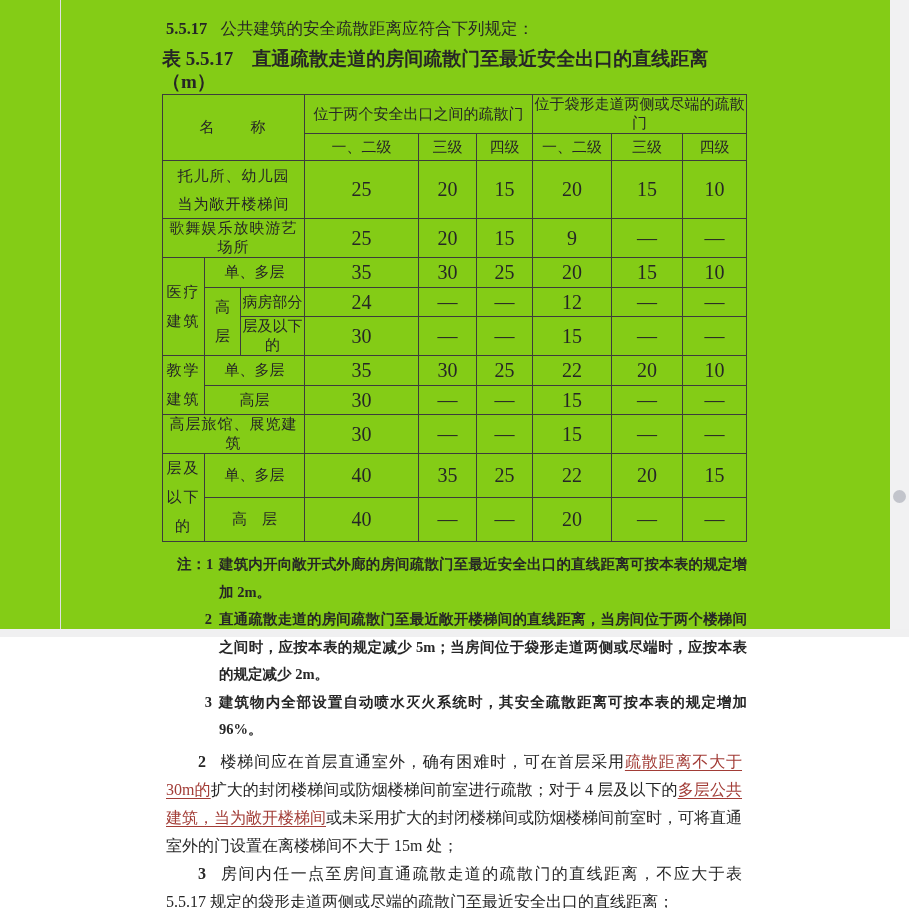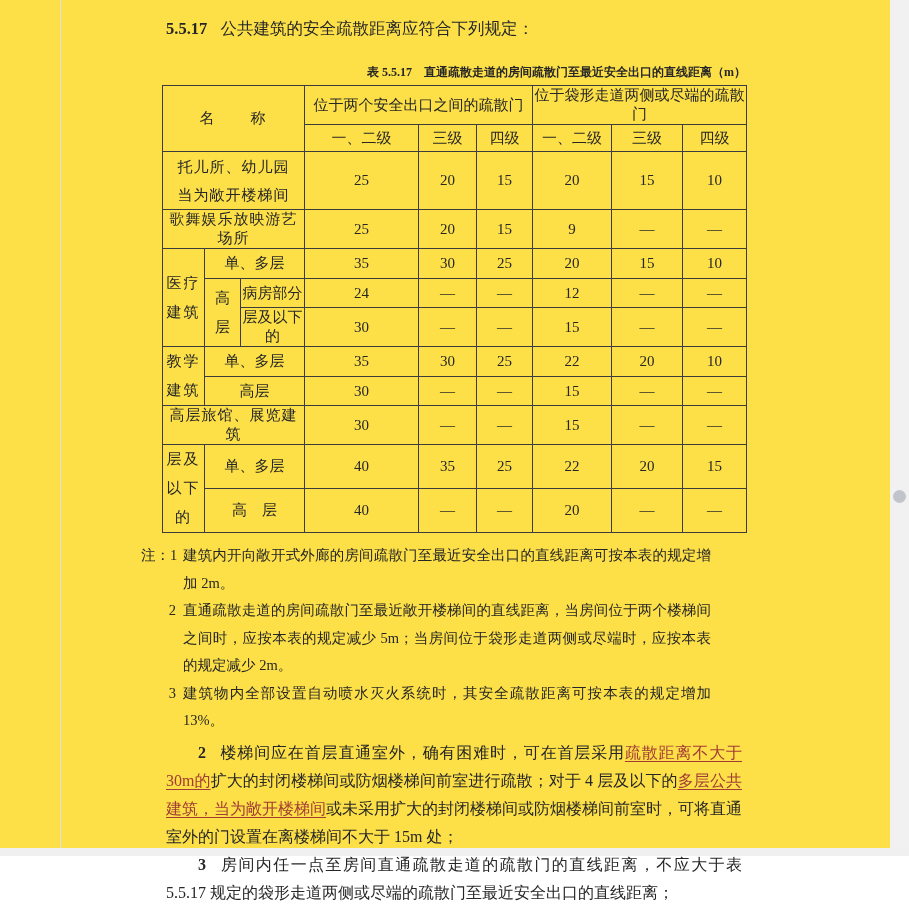--- a/index.html
+++ b/index.html
@@ -1,46 +1,46 @@
 <!DOCTYPE html>
 <html><head>
 <meta charset="utf-8">
 <style>
   * { margin:0; padding:0; box-sizing:border-box; }
   html,body { width:909px; height:908px; background:#ffffff; overflow:hidden; }
   body { font-family:"Liberation Serif","DejaVu Serif",serif; color:#262626; position:relative; }
 
-  .viewport { position:absolute; inset:0; width:909px; height:856px; background:#fde047;padding-left:31px; }
+  .viewport { position:absolute; inset:0; width:909px; height:637px; background:#84cc16;padding-left:31px; }
 
   .page-edge-left { position:absolute; left:60px; top:0; width:1px; height:100%; background:#e0e0e1; }
   .scroll-gutter { position:absolute; right:0; top:0; width:19px; height:100%; background:#f1f1f2; }
   .scroll-thumb { position:absolute; left:3px; top:490px; width:13px; height:13px; border-radius:50%; background:#c2c4cb; }
   .bottom-strip { position:absolute; left:0; bottom:0; width:100%; height:8px; background:#f0f0f1; z-index:5; }
 
   .doc { position:absolute; left:60px; top:0; width:830px; height:908px; }
 
   p.body-par { margin-left:106px; width:576px; font-size:16px; line-height:28px;
                text-align:justify; text-indent:2em; color:#262626; }
   .cnum { font-weight:bold; margin-right:0.85em; }
   .section-line { margin-left:106px; width:576px; font-size:16.5px; line-height:29px; margin-top:14px; }
   .section-num { font-weight:bold; margin-right:0.8em; }
 
-  .tbl-title { margin-left:102px; width:584px; text-align:right; font-weight:bold;
-               font-size:12px; line-height:23px; margin-top:18px; }
+  .tbl-title { margin-left:102px; width:584px; text-align:left; font-weight:bold;
+               font-size:19px; line-height:23px; margin-top:4px; }
 
   table.dist { margin-left:102px; margin-top:1px; width:584px; border-collapse:collapse;
                table-layout:fixed; font-size:15px; color:#262626; }
   table.dist td { border:1px solid #3c3c3c; text-align:center; vertical-align:middle; padding:0 1px; }
   td.namecell { letter-spacing:1px; }
   .wrap2 { display:inline-block; width:2.4em; word-break:break-all; line-height:29px; letter-spacing:2px; }
   .wrap1 { display:inline-block; width:1.2em; word-break:break-all; line-height:29px; }
   .twoline div { line-height:28px; letter-spacing:1px; }
-  td.v { font-size:15px; }
-
-  .notes { margin-left:81px; width:570px; margin-top:9px; font-size:14.5px; line-height:27.5px; color:#262626; }
+  td.v { font-size:20px; }
+
+  .notes { margin-left:117px; width:570px; margin-top:9px; font-size:14.5px; line-height:27.5px; color:#262626;font-weight:bold; }
   .note-row { display:flex; }
   .note-marker { flex:0 0 42px; text-align:right; padding-right:7px; white-space:nowrap; }
   .note-marker.first { text-align:left; padding-right:0; }
   .note-text { flex:1; text-align:justify; }
 
   .clauses { margin-top:4px; }
   .red-u { color:#a23c36; text-decoration:underline; text-decoration-color:#a23c36;
            text-underline-offset:3px; text-decoration-thickness:1px; }
 </style>
 </head>
@@ -192,21 +192,21 @@
       <div class="note-row">
         <span class="note-marker first">注：1</span>
         <span class="note-text">建筑内开向敞开式外廊的房间疏散门至最近安全出口的直线距离可按本表的规定增加 2m。</span>
       </div>
       <div class="note-row">
         <span class="note-marker">2</span>
         <span class="note-text">直通疏散走道的房间疏散门至最近敞开楼梯间的直线距离，当房间位于两个楼梯间之间时，应按本表的规定减少 5m；当房间位于袋形走道两侧或尽端时，应按本表的规定减少 2m。</span>
       </div>
       <div class="note-row">
         <span class="note-marker">3</span>
-        <span class="note-text">建筑物内全部设置自动喷水灭火系统时，其安全疏散距离可按本表的规定增加 13%。</span>
+        <span class="note-text">建筑物内全部设置自动喷水灭火系统时，其安全疏散距离可按本表的规定增加 96%。</span>
       </div>
     </div>
 
     <div class="clauses">
       <p class="body-par"><span class="cnum">2</span><span>楼梯间应在首层直通室外，确有困难时，可在首层采用</span><span class="red-u">疏散距离不大于 30m的</span><span>扩大的封闭楼梯间或防烟楼梯间前室进行疏散；对于 4 层及以下的</span><span class="red-u">多层公共建筑，当为敞开楼梯间</span><span>或未采用扩大的封闭楼梯间或防烟楼梯间前室时，可将直通室外的门设置在离楼梯间不大于 15m 处；</span></p>
 
       <p class="body-par"><span class="cnum">3</span><span>房间内任一点至房间直通疏散走道的疏散门的直线距离，不应大于表 5.5.17 规定的袋形走道两侧或尽端的疏散门至最近安全出口的直线距离；</span></p>
 
     </div>
 

